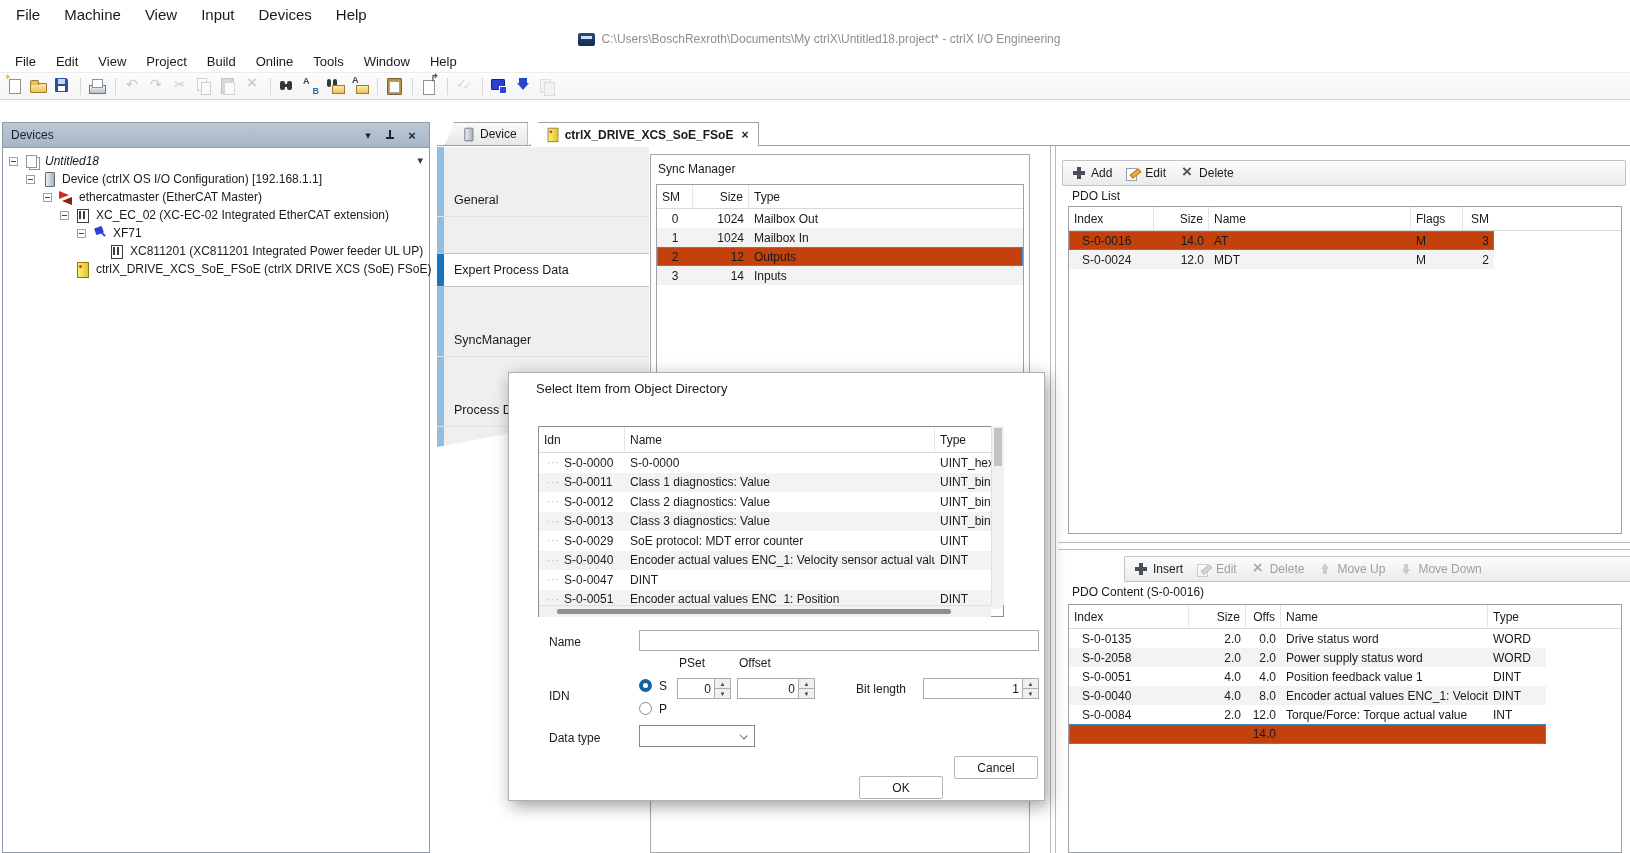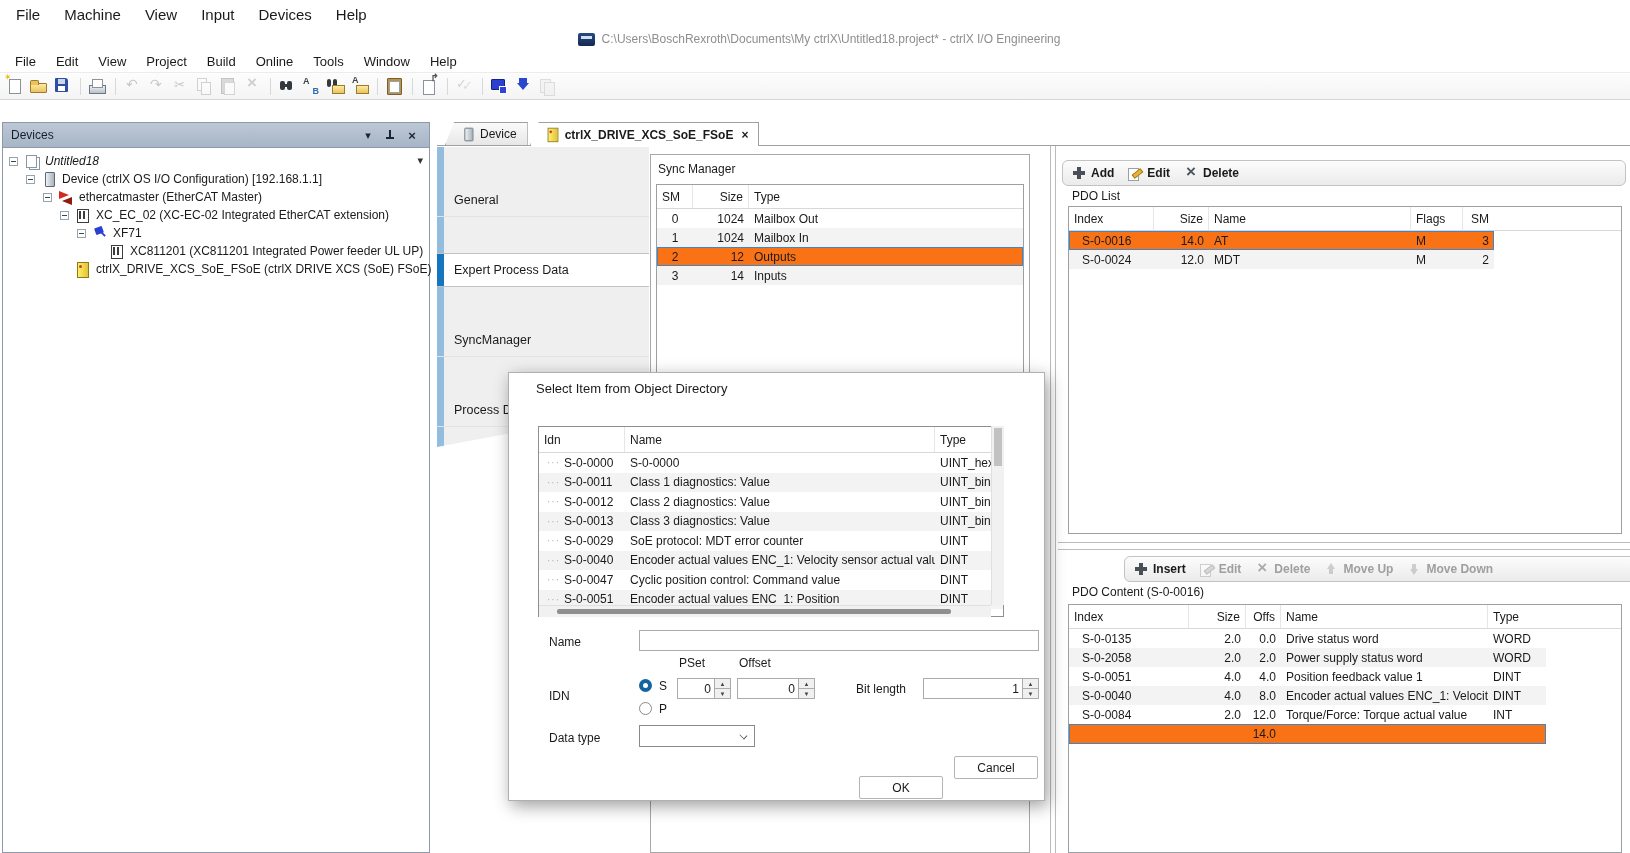--- a/index.html
+++ b/index.html
@@ -122,21 +122,21 @@
   .group-label { position:absolute; font-size:12px; }
 
   
   .tbl { position:absolute; background:#fff; border:1px solid #9aa0a6; overflow:hidden; }
   .thead { display:flex; height:24px; border-bottom:1px solid #d8d8d8; }
   .th { font-size:12px; display:flex; align-items:center; padding:0 5px;
     border-right:1px solid #e6e6e6; white-space:nowrap; overflow:hidden; }
   .th.last { border-right:none; }
   .trow { display:flex; height:19px; align-items:center; }
   .trow.alt { background:#f3f3f3; }
-  .trow.sel { background:#f97316; box-shadow:inset 0 0 0 1px #3f87c4; }
+  .trow.sel { background:#c2410c; box-shadow:inset 0 0 0 1px #3f87c4; }
   .td { font-size:12px; padding:0 5px; white-space:nowrap; overflow:hidden; height:100%;
     display:flex; align-items:center; }
 
   .t-sync { left:656px; top:184px; width:368px; height:338px; }
   .t-sync .c0 { width:36px; } .t-sync .c1 { width:56px; } .t-sync .c2 { flex:1; }
   .t-sync .trow .c0 { justify-content:center; }
   .t-sync .trow .c1, .t-sync .thead .c1 { justify-content:flex-end; }
 
   .t-pdolist { left:1068px; top:206px; width:554px; height:328px; }
   .t-pdolist .trow { width:425px; }
@@ -148,21 +148,21 @@
   .t-pdocontent { left:1068px; top:604px; width:554px; height:249px; }
   .t-pdocontent .trow { width:477px; }
   .t-pdocontent .c0 { width:120px; } .t-pdocontent .c1 { width:57px; } .t-pdocontent .c2 { width:35px; }
   .t-pdocontent .c3 { width:207px; } .t-pdocontent .c4 { width:58px; }
   .t-pdocontent .c1, .t-pdocontent .c2 { justify-content:flex-end; }
   .t-pdocontent .trow .c0 { padding-left:13px; }
   .t-pdocontent .trow.sum { height:20px; }
 
   
   .strip { position:absolute; height:26px; display:flex; align-items:center; padding-left:4px;
-    background:linear-gradient(#fcfcfc,#ebebeb); border:1px solid #c3c3c3; border-radius:6px;font-weight:bold; }
+    background:linear-gradient(#fcfcfc,#ebebeb); border:1px solid #c3c3c3; border-radius:1px; }
   .sbtn { display:inline-flex; align-items:center; gap:5px; padding:0 9px 0 5px; font-size:12px; height:22px; }
   .sbtn.dis { color:#9f9f9f; }
   .sbtn.dis .si { opacity:.45; filter:grayscale(1); }
   .si { width:14px; height:14px; position:relative; display:inline-block; flex:none; }
   .si-add::before{content:"";position:absolute;left:5px;top:1px;width:4px;height:12px;background:#484f57;}
   .si-add::after{content:"";position:absolute;left:1px;top:5px;width:12px;height:4px;background:#484f57;}
   .si-edit::before{content:"";position:absolute;left:0;top:2px;width:9px;height:11px;background:#fff;border:1px solid #97a0a8;}
   .si-edit::after{content:"";position:absolute;left:4px;top:5px;width:9px;height:3px;background:#e8b23a;border:1px solid #a5791c;transform:rotate(-38deg);}
   .si-del::before{content:"×";position:absolute;left:2px;top:-4px;font-size:17px;font-weight:700;color:#4c545c;}
   .si-up::before{content:"";position:absolute;left:3px;top:1px;border-left:4px solid transparent;border-right:4px solid transparent;border-bottom:6px solid #8fa0b0;}
@@ -533,21 +533,20 @@
         <div class="td c1">SoE protocol: MDT error counter</div>
         <div class="td c2">UINT</div>
       </div>
       <div class="trow alt">
         <div class="td c0">S-0-0040</div>
         <div class="td c1">Encoder actual values ENC_1: Velocity sensor actual value</div>
         <div class="td c2">DINT</div>
       </div>
       <div class="trow">
         <div class="td c0">S-0-0047</div>
-        <div class="td c1">Cyclic position control: Command value</div>
         <div class="td c2">DINT</div>
       </div>
       <div class="trow alt">
         <div class="td c0">S-0-0051</div>
         <div class="td c1">Encoder actual values ENC_1: Position</div>
         <div class="td c2">DINT</div>
       </div>
     </div>
   <div class="od-vsb" style="left:482px;top:53px;height:179px;bottom:auto;right:auto;position:absolute;width:13px;"></div>
   <div class="od-hsb" style="left:30px;top:232px;width:452px;bottom:auto;right:auto;position:absolute;"></div>

